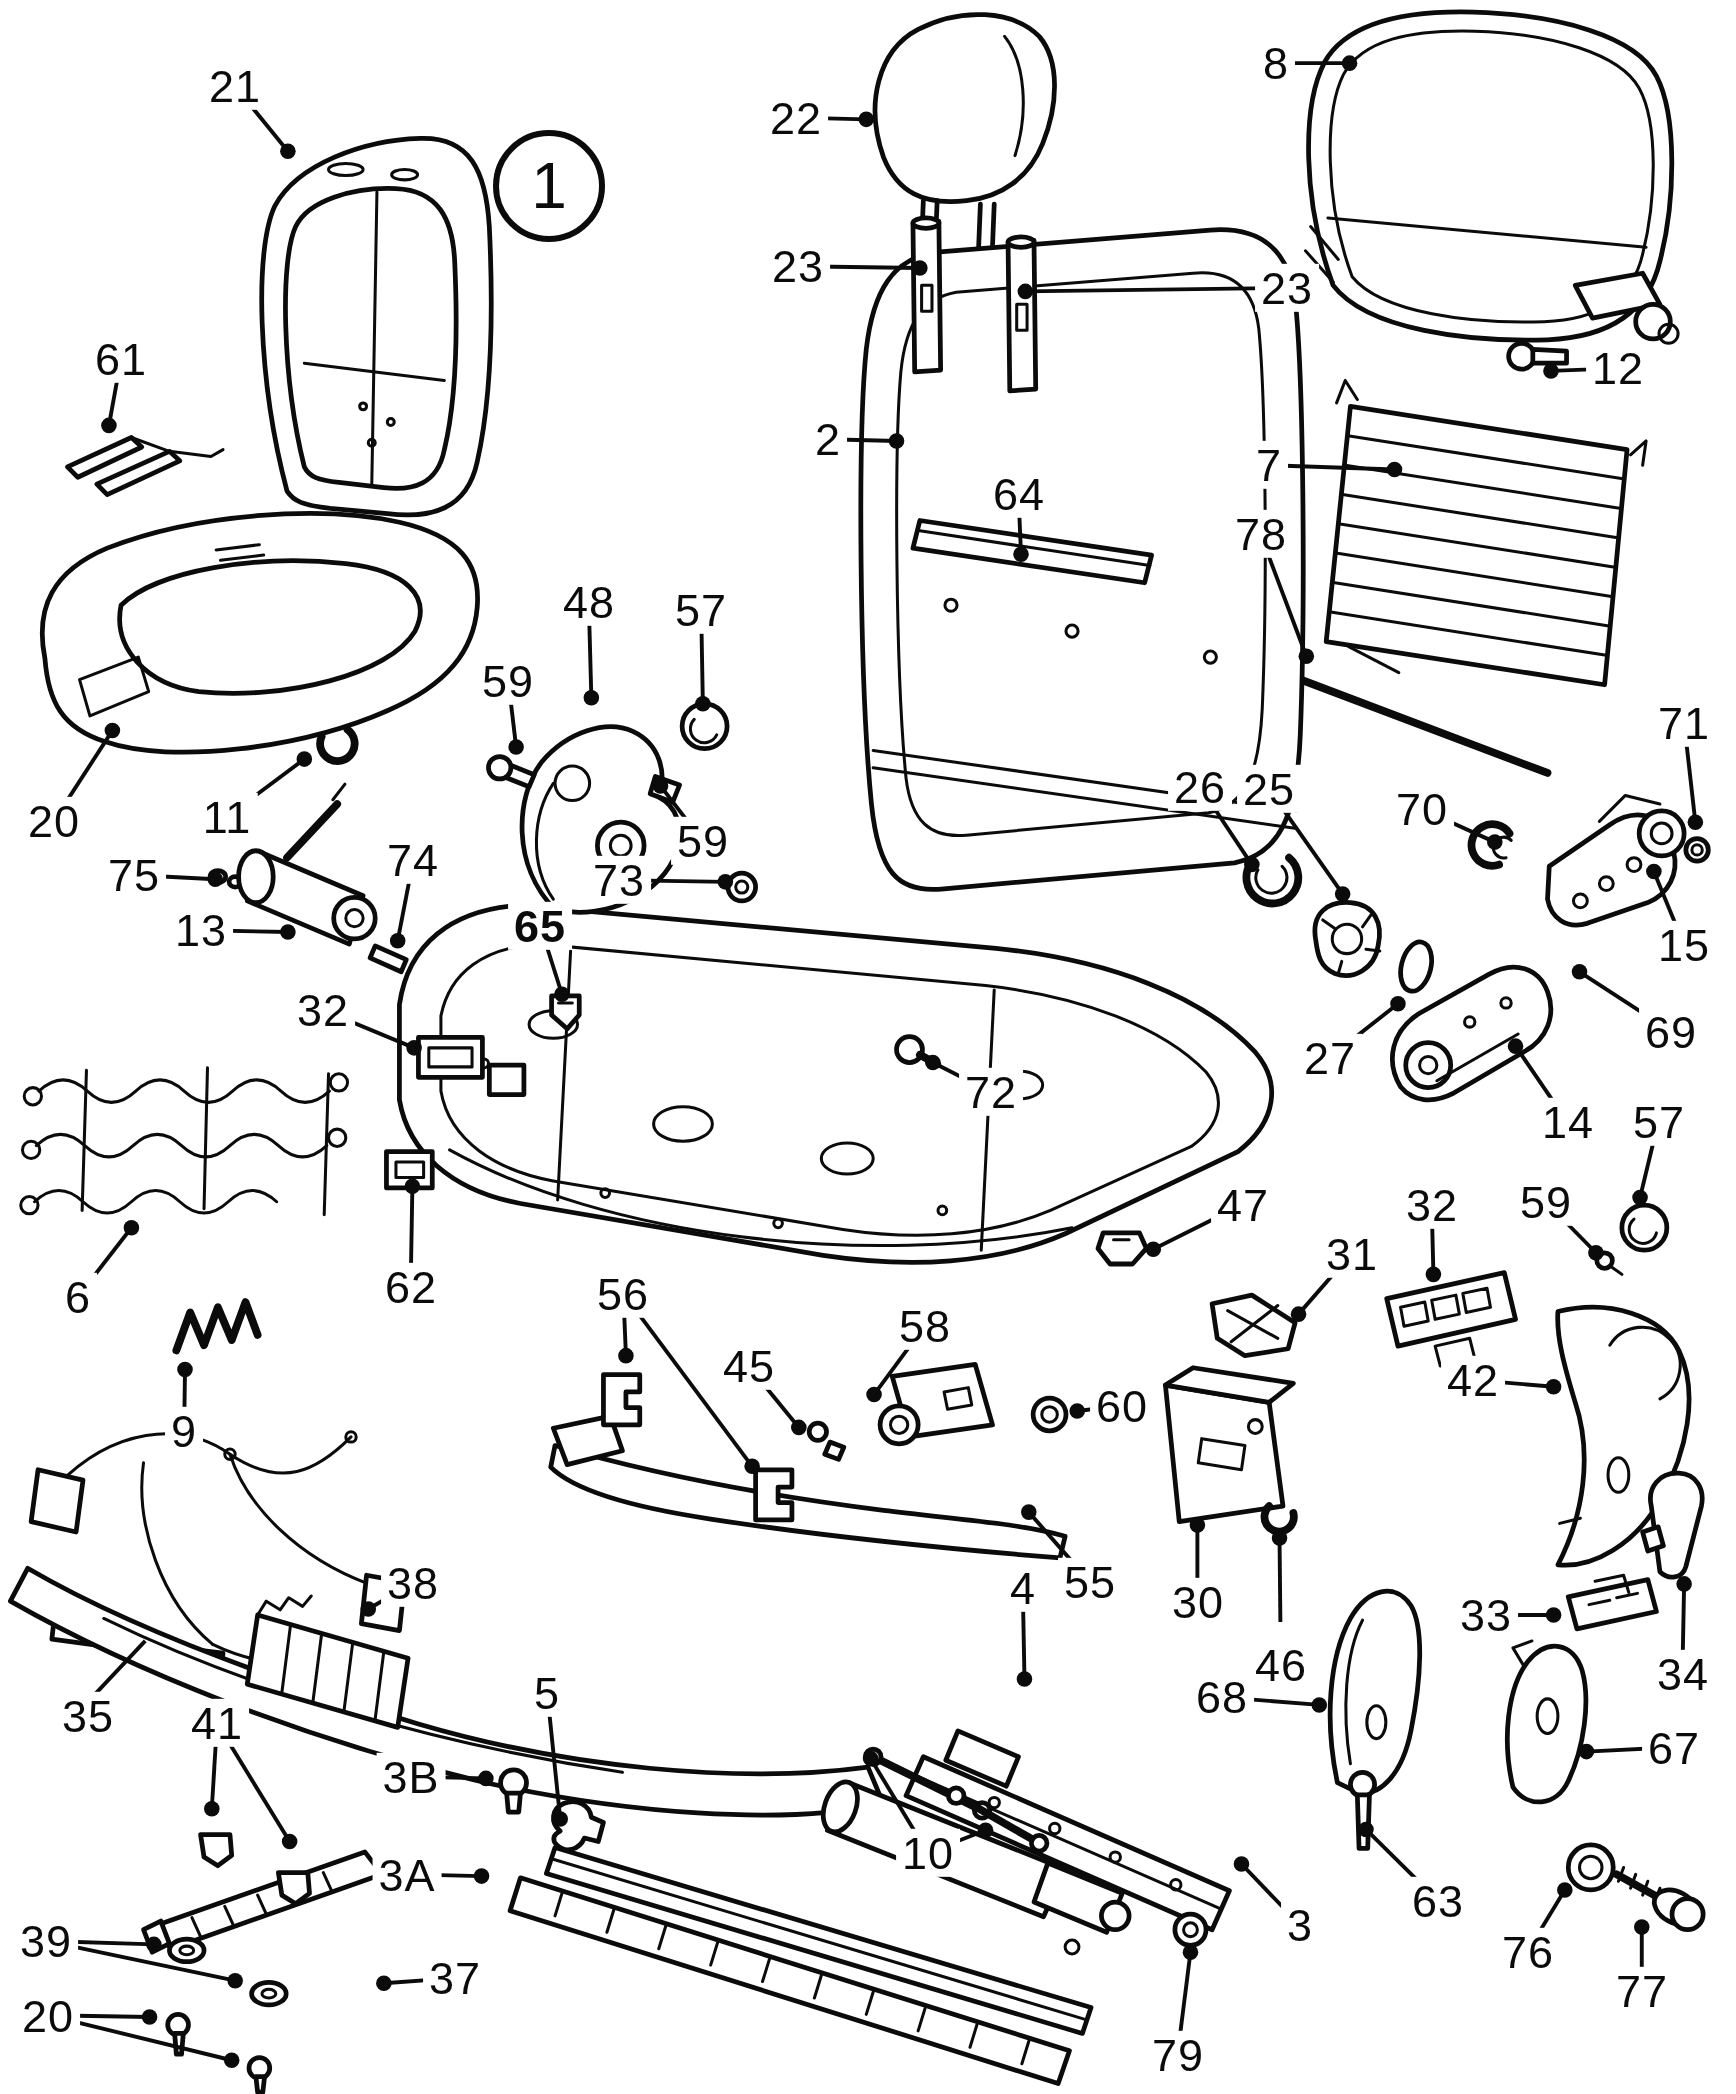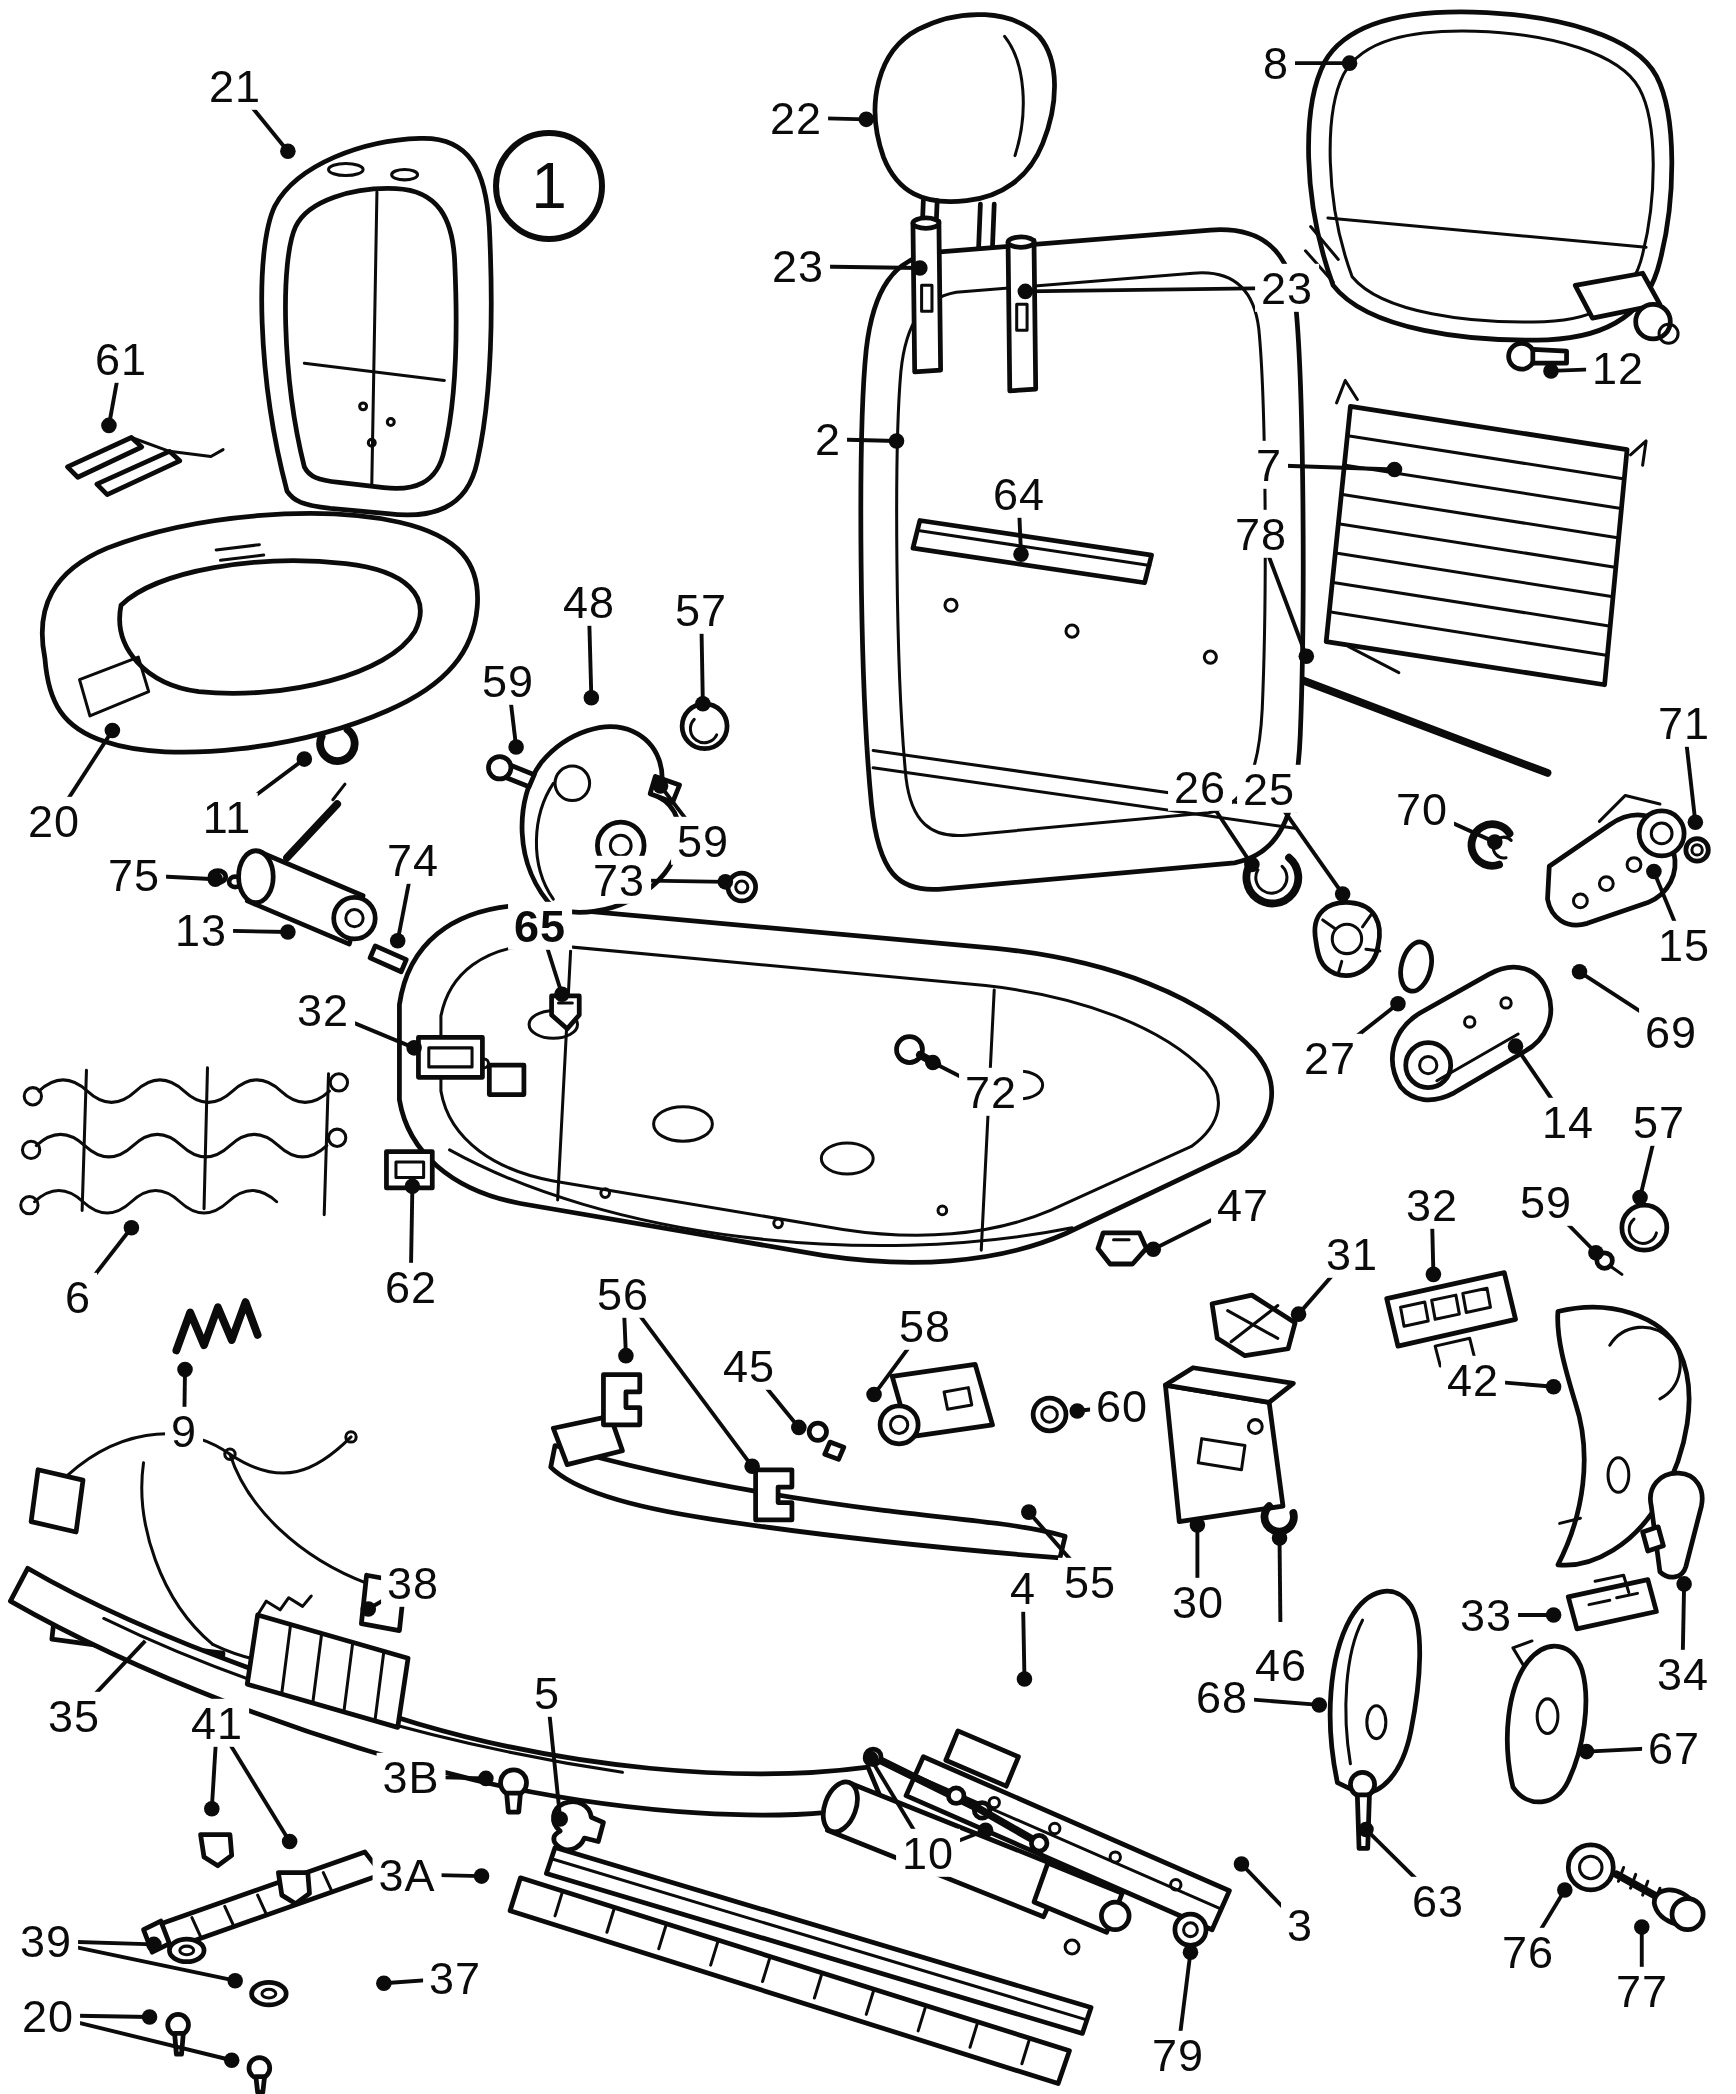--- a/index.html
+++ b/index.html
@@ -661,21 +661,21 @@
       <div class="part-label" style="left: 1546px; top: 1202px;">59</div>
       <div class="part-label" style="left: 1473px; top: 1380px;">42</div>
       <div class="part-label" style="left: 1198px; top: 1602px;">30</div>
       <div class="part-label" style="left: 1281px; top: 1622px; margin-top: 43px;">46</div>
       <div class="part-label" style="left: 1486px; top: 1615px;">33</div>
       <div class="part-label" style="left: 1683px; top: 1674px;">34</div>
       <div class="part-label" style="left: 1222px; top: 1697px;">68</div>
       <div class="part-label" style="left: 1674px; top: 1748px;">67</div>
       <div class="part-label" style="left: 1090px; top: 1582px;">55</div>
       <div class="part-label" style="left: 1023px; top: 1588px;">4</div>
-      <div class="part-label" style="left: 74px; top: 1716px;">35</div>
+      <div class="part-label" style="left: 88px; top: 1716px;">35</div>
       <div class="part-label" style="left: 217px; top: 1723px;">41</div>
       <div class="part-label" style="left: 411px; top: 1777px;">3B</div>
       <div class="part-label" style="left: 547px; top: 1693px;">5</div>
       <div class="part-label" style="left: 407px; top: 1875px;">3A</div>
       <div class="part-label" style="left: 455px; top: 1978px;">37</div>
       <div class="part-label" style="left: 413px; top: 1583px;">38</div>
       <div class="part-label" style="left: 46px; top: 1941px;">39</div>
       <div class="part-label" style="left: 48px; top: 2016px;">20</div>
       <div class="part-label" style="left: 928px; top: 1853px;">10</div>
       <div class="part-label" style="left: 1300px; top: 1925px;">3</div>

